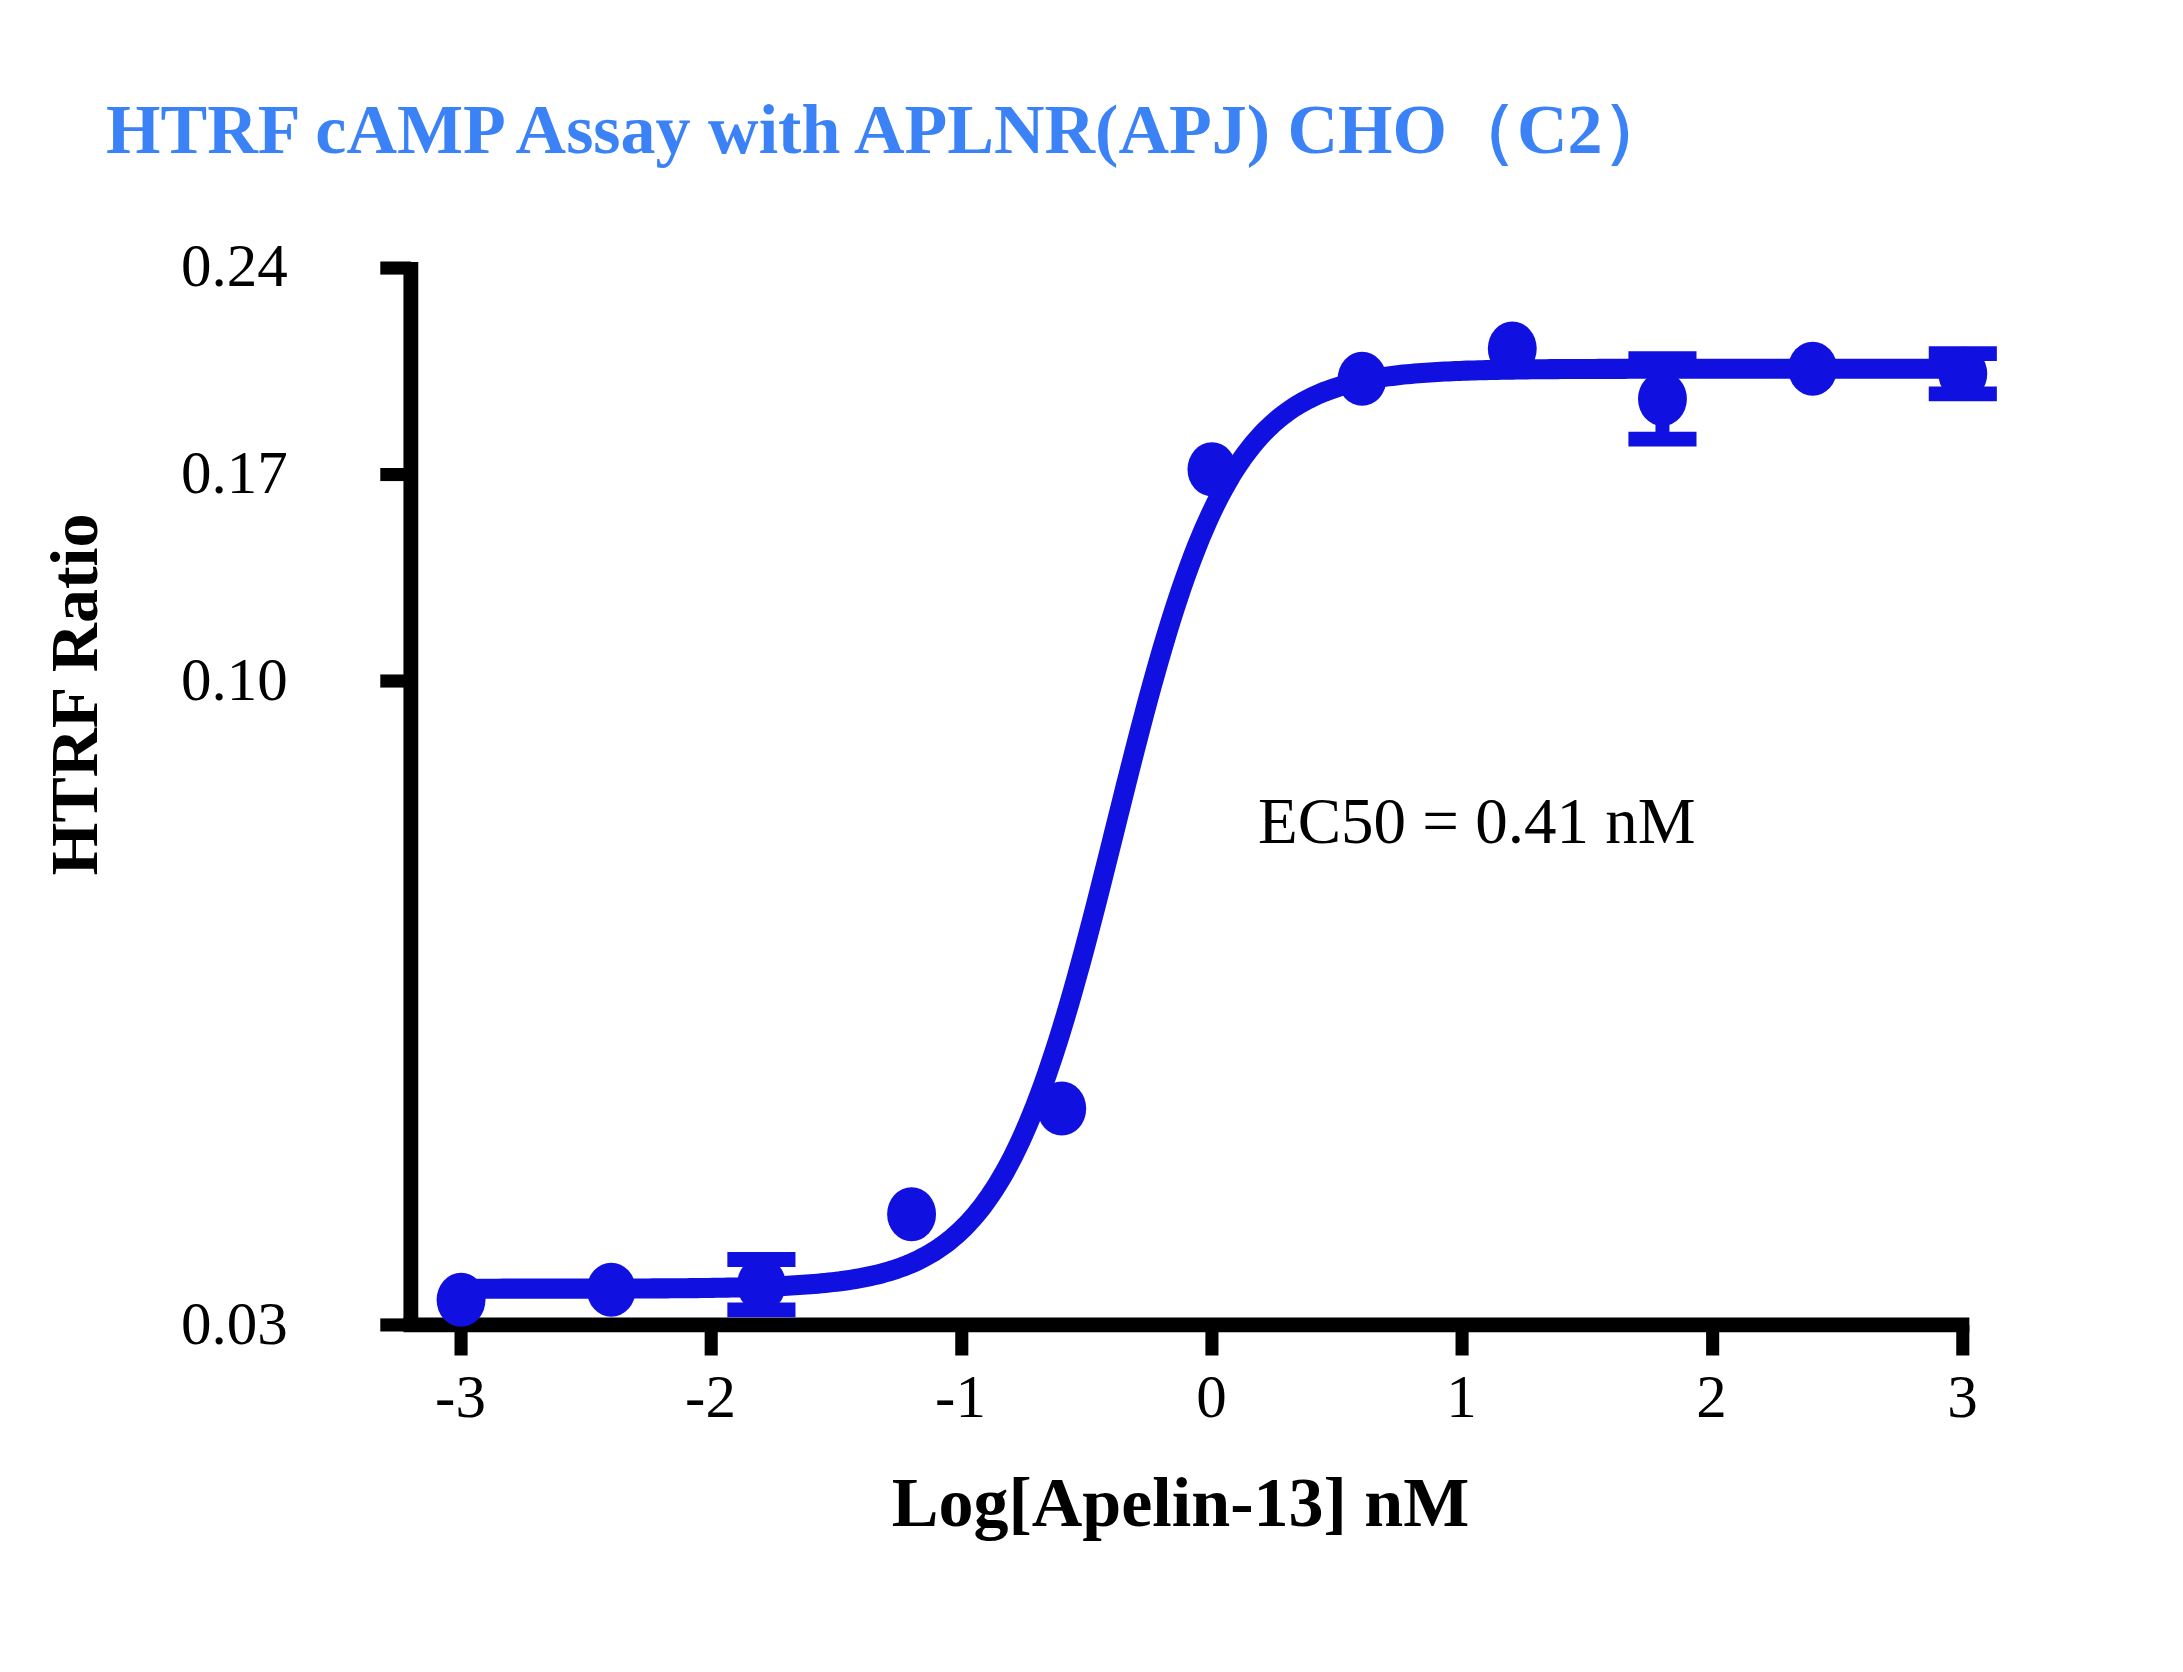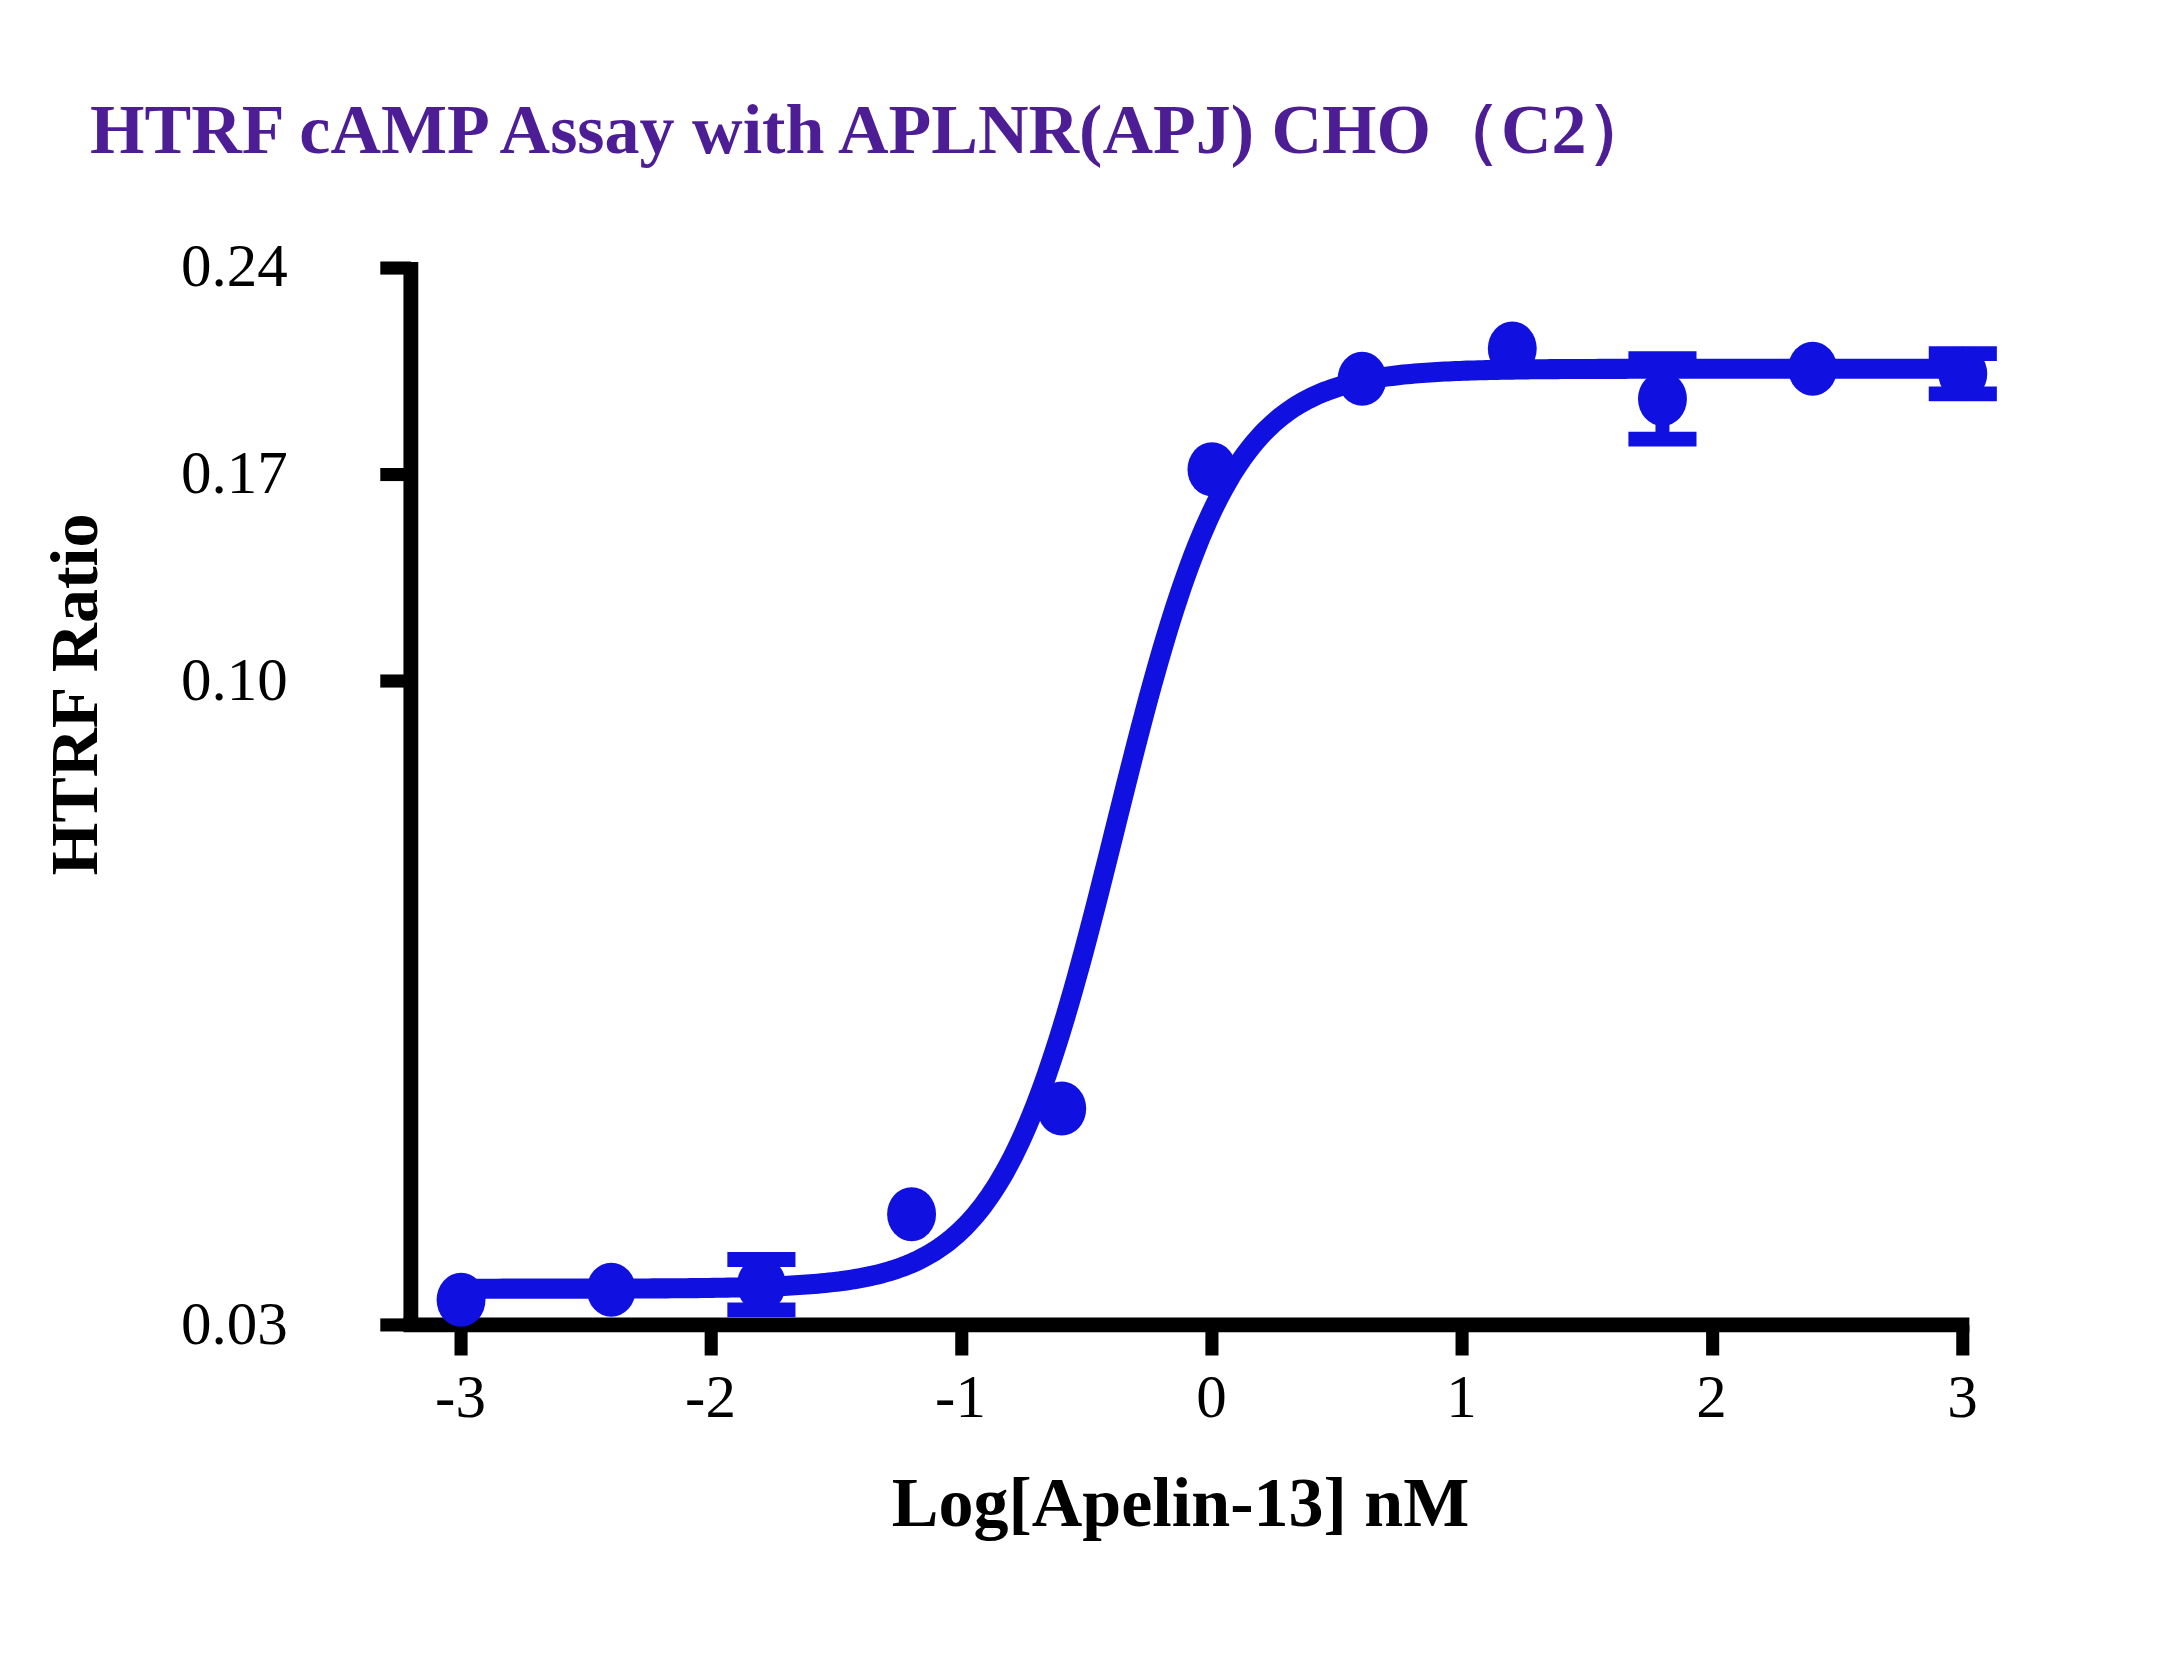--- a/index.html
+++ b/index.html
@@ -1,21 +1,21 @@
 <!DOCTYPE html>
 <html style="font-size:7px"><head>
 <meta charset="utf-8">
 <style>
   html,body{margin:0;padding:0;background:#ffffff;}
   body{width:2361px;height:1672px;font-family:"Liberation Serif","DejaVu Serif",serif;overflow:hidden;}
   #figure{position:relative;width:2361px;height:1672px;background:#ffffff;}
 
   #chart-title{
-    position:absolute; left:90px; top:83px;
-    font-size:70px; font-weight:700; color:#4c1d95;
+    position:absolute; left:106px; top:83px;
+    font-size:70px; font-weight:700; color:#3b82f6;
     white-space:nowrap; letter-spacing:0px;
     font-family:"Liberation Serif","DejaVu Serif",serif;
   }
 
   #y-axis-title{
     position:absolute;
     left:-188px; top:655px;
     width:524px; text-align:center;
     transform:rotate(-90deg); transform-origin:center center;
     font-size:68px; font-weight:700; color:#000;
@@ -49,20 +49,21 @@
 </head>
 <body>
 
 <div id="figure">
 
   <div id="chart-title">HTRF cAMP Assay with APLNR(APJ)  CHO（C2）</div>
 
   <div id="y-axis-title">HTRF Ratio</div>
   <div id="x-axis-title">Log[Apelin-13] nM</div>
 
+  <div id="ec50-annotation">EC50 = 0.41 nM</div>
 
   <div class="ytick-label" style="left:181px;top:231px;">0.24</div>
   <div class="ytick-label" style="left:181px;top:438px;">0.17</div>
   <div class="ytick-label" style="left:181px;top:645px;">0.10</div>
   <div class="ytick-label" style="left:181px;top:1289px;">0.03</div>
 
   <div class="xtick-label" style="left:417px;top:1362px;width:87px;">-3</div>
   <div class="xtick-label" style="left:667px;top:1362px;width:87px;">-2</div>
   <div class="xtick-label" style="left:917px;top:1362px;width:87px;">-1</div>
   <div class="xtick-label" style="left:1168px;top:1362px;width:87px;">0</div>

